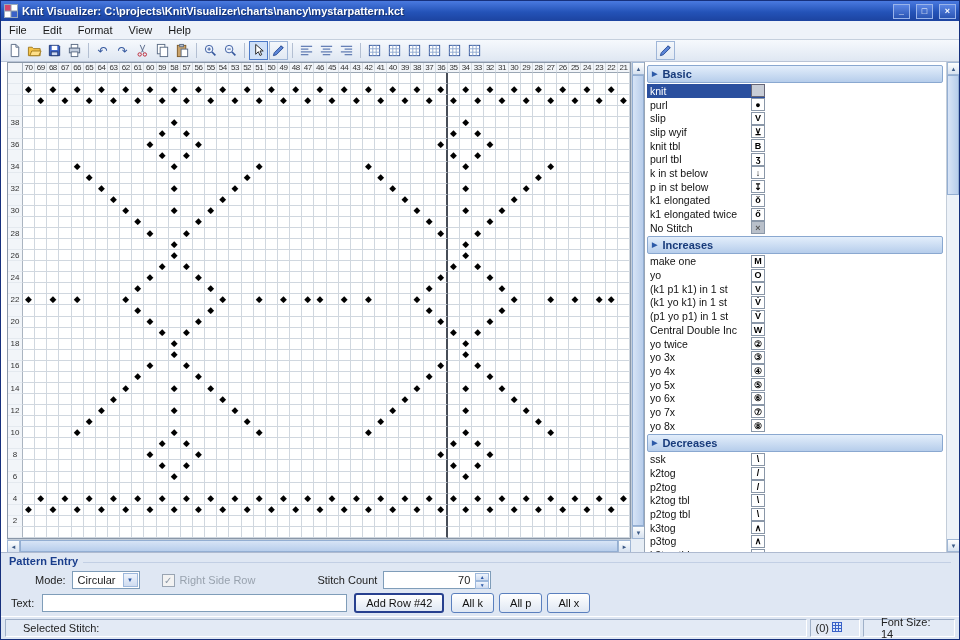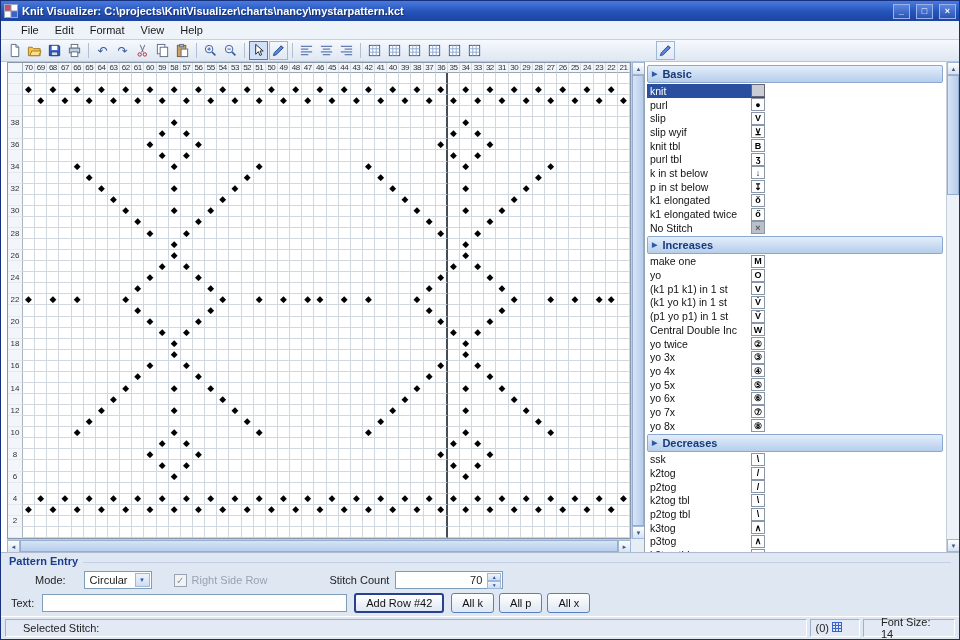--- a/index.html
+++ b/index.html
@@ -4,21 +4,21 @@
 <style>
   html,body{margin:0;padding:0;width:960px;height:640px;overflow:hidden;font-family:"Liberation Sans",sans-serif;}
   *{box-sizing:border-box;}
   .window{width:960px;height:640px;display:flex;flex-direction:column;border:1px solid #16307c;background:#dfe7f3;}
   
   .title-bar{height:20px;flex:0 0 20px;background:linear-gradient(180deg,#4a7ae0 0%,#2453b8 55%,#1c43a0 100%);display:flex;align-items:center;padding:0 3px;gap:4px;}
   .app-icon{width:14px;height:14px;flex:0 0 14px;}
   .title-text{color:#fff;font-size:11px;font-weight:bold;text-shadow:1px 1px 1px rgba(0,0,0,.45);flex:1;white-space:nowrap;overflow:hidden;}
   .win-btn{width:17px;height:15px;margin-left:2px;background:linear-gradient(#5b86e4,#2a55b4);border:1px solid #9ab4ea;color:#fff;font-size:9px;line-height:1;display:flex;align-items:center;justify-content:center;font-weight:bold;}
   
-  .menu-bar{height:19px;flex:0 0 19px;background:#eef2f9;border-bottom:1px solid #c5cfdd;display:flex;align-items:center;padding-left:12px;}
+  .menu-bar{height:19px;flex:0 0 19px;background:#eef2f9;border-bottom:1px solid #c5cfdd;display:flex;align-items:center;padding-left:0;}
   .menu-item{font-size:11px;padding:2px 8px;color:#1a1a1a;}
   
   .toolbar{height:22px;flex:0 0 22px;background:linear-gradient(#f6f9fd,#dfe7f2);border-bottom:1px solid #b9c4d6;display:flex;align-items:center;padding:0 4px;gap:1px;}
   .tbtn{width:19px;height:19px;display:flex;align-items:center;justify-content:center;border:1px solid transparent;flex:0 0 19px;}
   .tbtn svg{width:15px;height:15px;display:block;}
   .tbtn.glyph{font-size:12px;color:#35589e;}
   .tbtn.active{background:#cfe0f8;border-color:#4d7ac8;}
   .tbtn.outlined{border-color:#9fb6d8;}
   .tsep{width:1px;height:15px;background:#b3bfd2;margin:0 3px;flex:0 0 1px;}
   .tgap{width:170px;flex:0 0 170px;}
@@ -52,21 +52,21 @@
   .pal-sbv{position:absolute;top:0;right:0;bottom:0;width:13px;background:#edf2f8;border-left:1px solid #c3cdd9;display:flex;flex-direction:column;}
   .pal-thumb{height:120px;background:linear-gradient(90deg,#d7e4f6,#b7cdeb);border:1px solid #93aed2;}
   .pal-track{flex:1;}
   
   .pattern-entry{flex:0 0 64px;height:64px;background:#dfe7f3;border-top:1px solid #aebad0;position:relative;font-size:11px;color:#222;}
   .pe-title{position:absolute;left:8px;top:2px;color:#1a3e8c;font-weight:bold;font-size:11px;}
   .pe-rule{position:absolute;left:82px;right:8px;top:9px;height:1px;background:#c2cfe4;}
   .pe-row{position:absolute;left:10px;right:8px;height:20px;display:flex;align-items:center;}
   .pe-row1{top:17px;padding-left:24px;}
   .pe-row2{top:40px;}
-  .select-box{display:flex;align-items:center;background:#fff;border:1px solid #7f9db9;height:18px;width:68px;margin-left:18px;padding-left:5px;position:relative;}
+  .select-box{display:flex;align-items:center;background:#fff;border:1px solid #7f9db9;height:18px;width:68px;margin-left:6px;padding-left:5px;position:relative;}
   .select-arrow{position:absolute;right:1px;top:1px;bottom:1px;width:15px;background:linear-gradient(#eef4fd,#cfdcf0);border:1px solid #9db8dc;display:flex;align-items:center;justify-content:center;font-size:6px;color:#2d5aa8;}
   .checkbox{width:13px;height:13px;border:1px solid #99a4b2;background:#f2f2f2;display:flex;align-items:center;justify-content:center;font-size:10px;color:#8b97a5;margin-left:22px;}
   .dis-label{color:#98a2ae;margin-left:5px;}
   .spinbox{width:108px;height:18px;background:#fff;border:1px solid #7f9db9;position:relative;display:flex;align-items:center;justify-content:flex-end;padding-right:20px;}
   .spin-btns{position:absolute;right:1px;top:1px;bottom:1px;width:14px;display:flex;flex-direction:column;}
   .spin-btn{flex:1;background:linear-gradient(#eef4fd,#cfdcf0);border:1px solid #9db8dc;font-size:5px;color:#2d5aa8;display:flex;align-items:center;justify-content:center;}
   .text-input{width:305px;height:18px;background:#fff;border:1px solid #7f9db9;margin-left:8px;}
   .btn{height:20px;background:linear-gradient(#ffffff,#dfe7f3);border:1px solid #5a7fbe;border-radius:3px;display:flex;align-items:center;justify-content:center;padding:0 10px;color:#111;}
   .btn.default{border:2px solid #27408f;}
   .ml4{margin-left:5px;} .ml10{margin-left:7px;}

